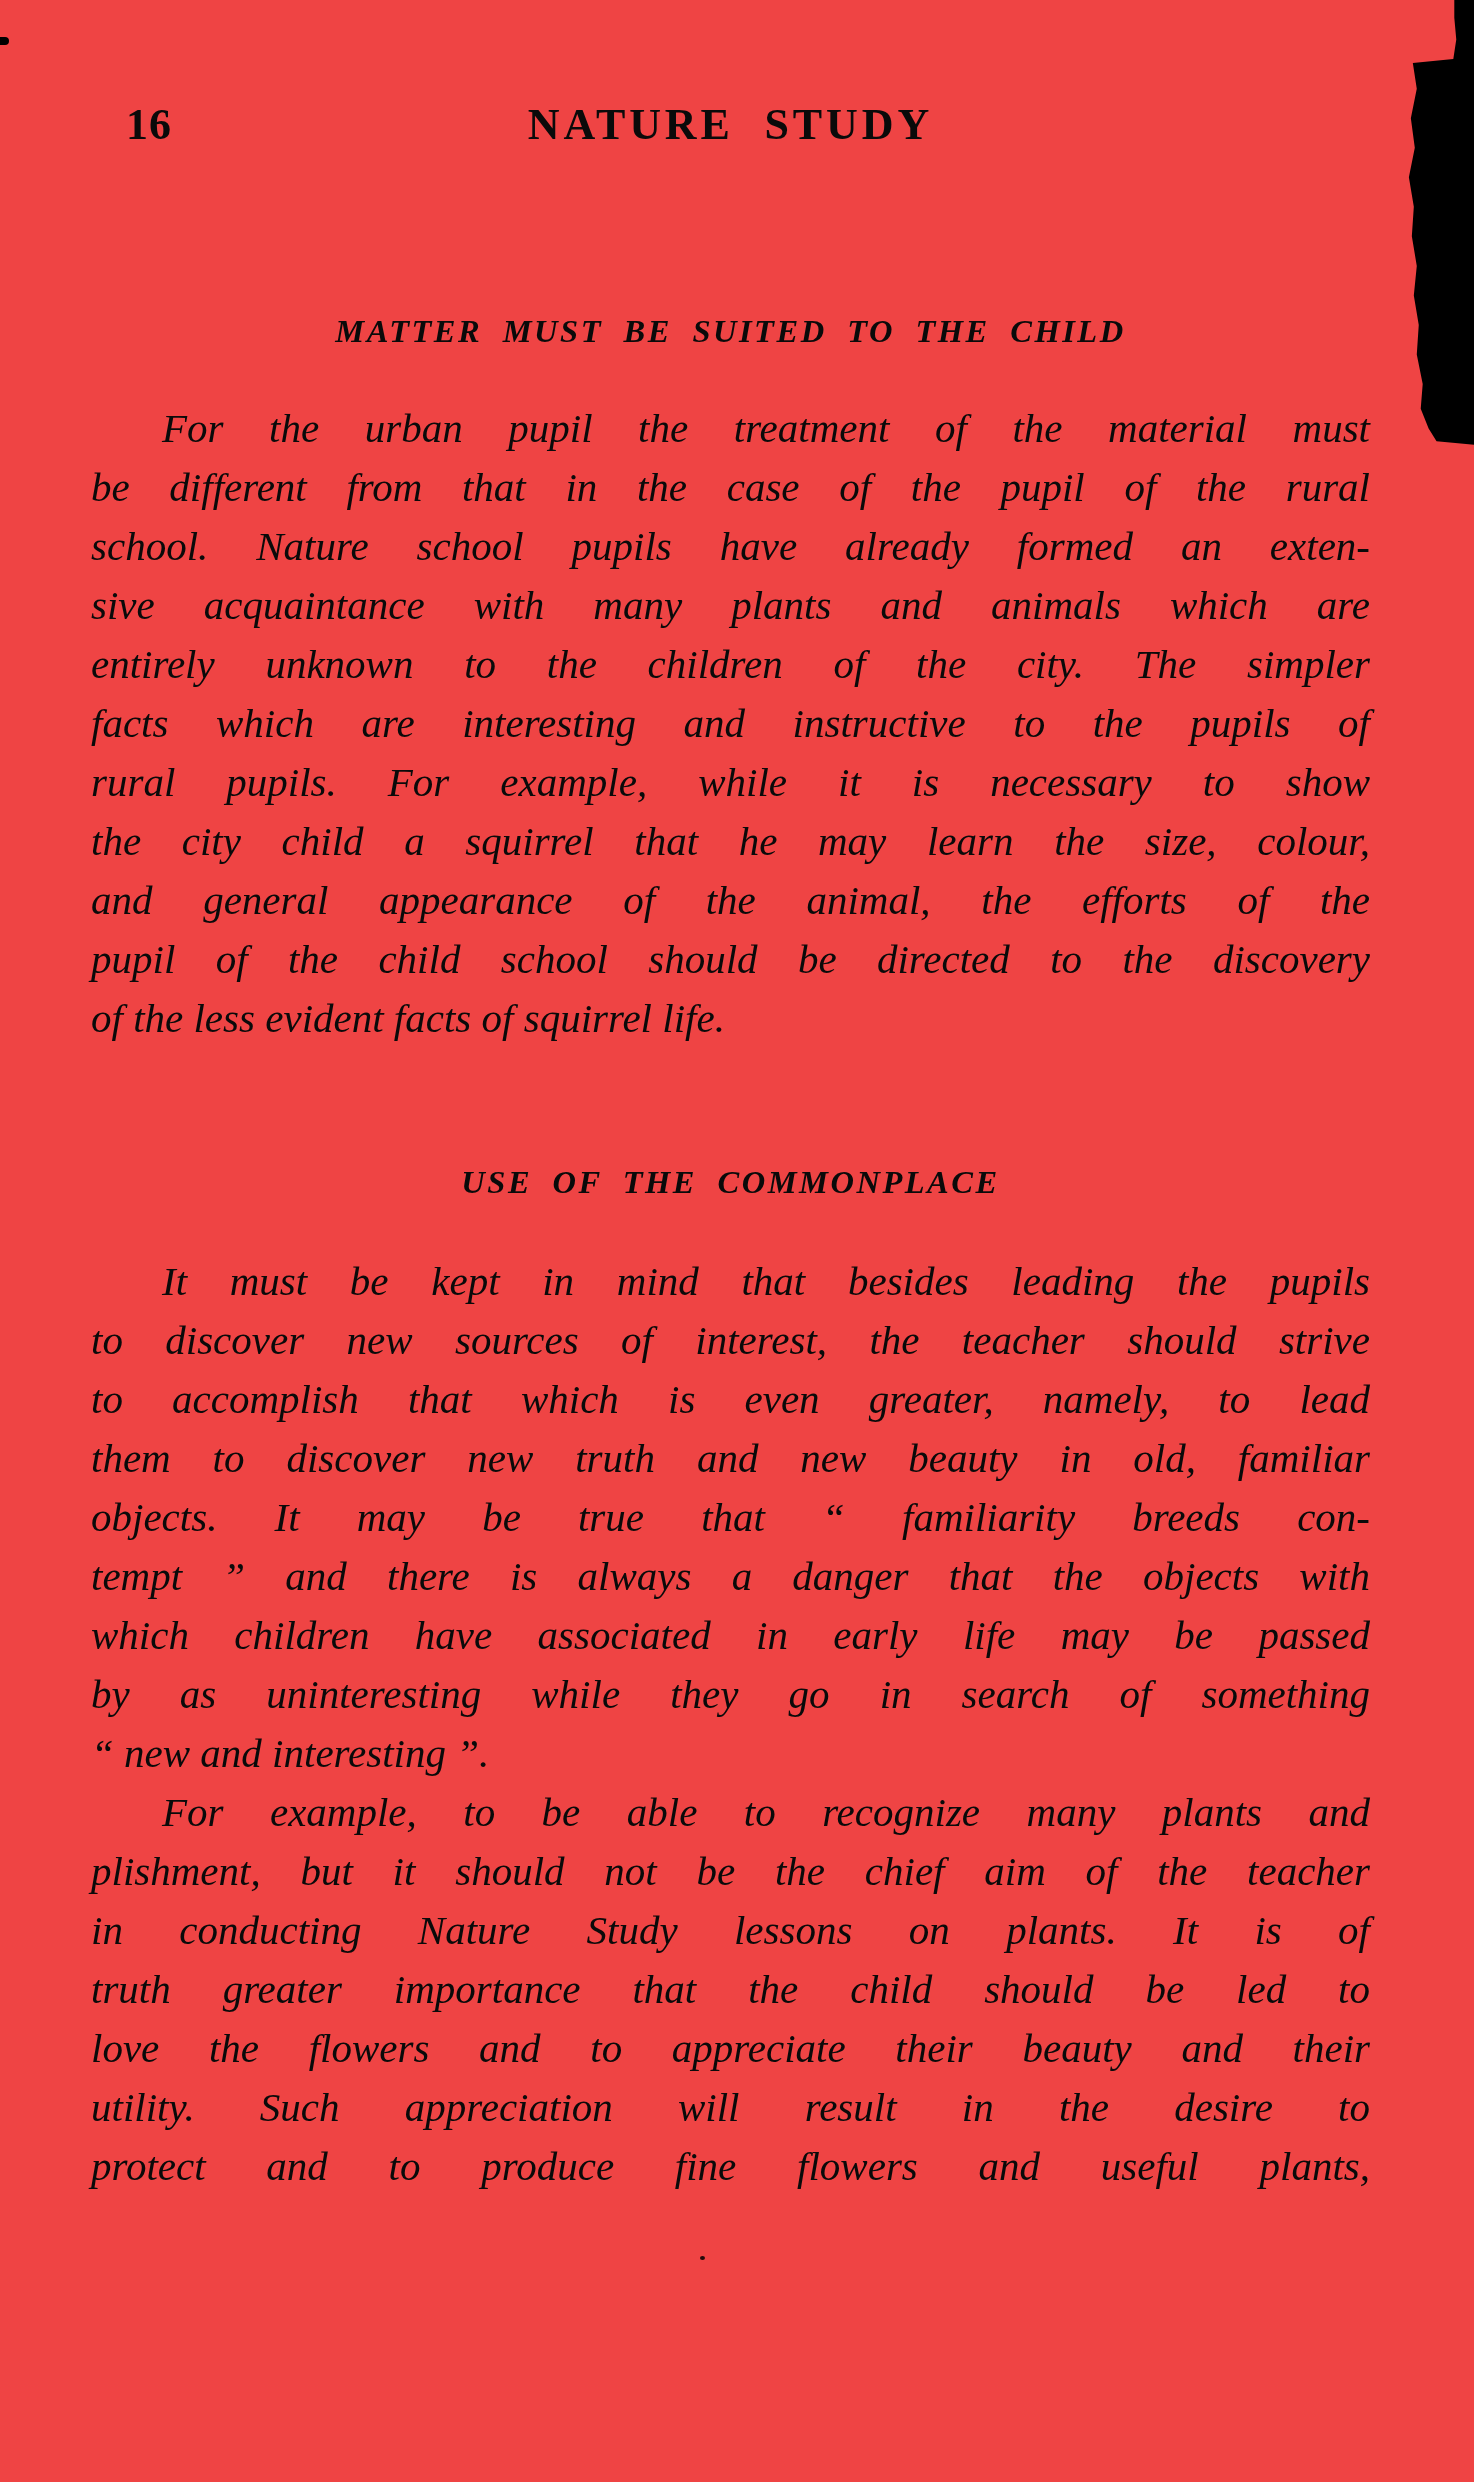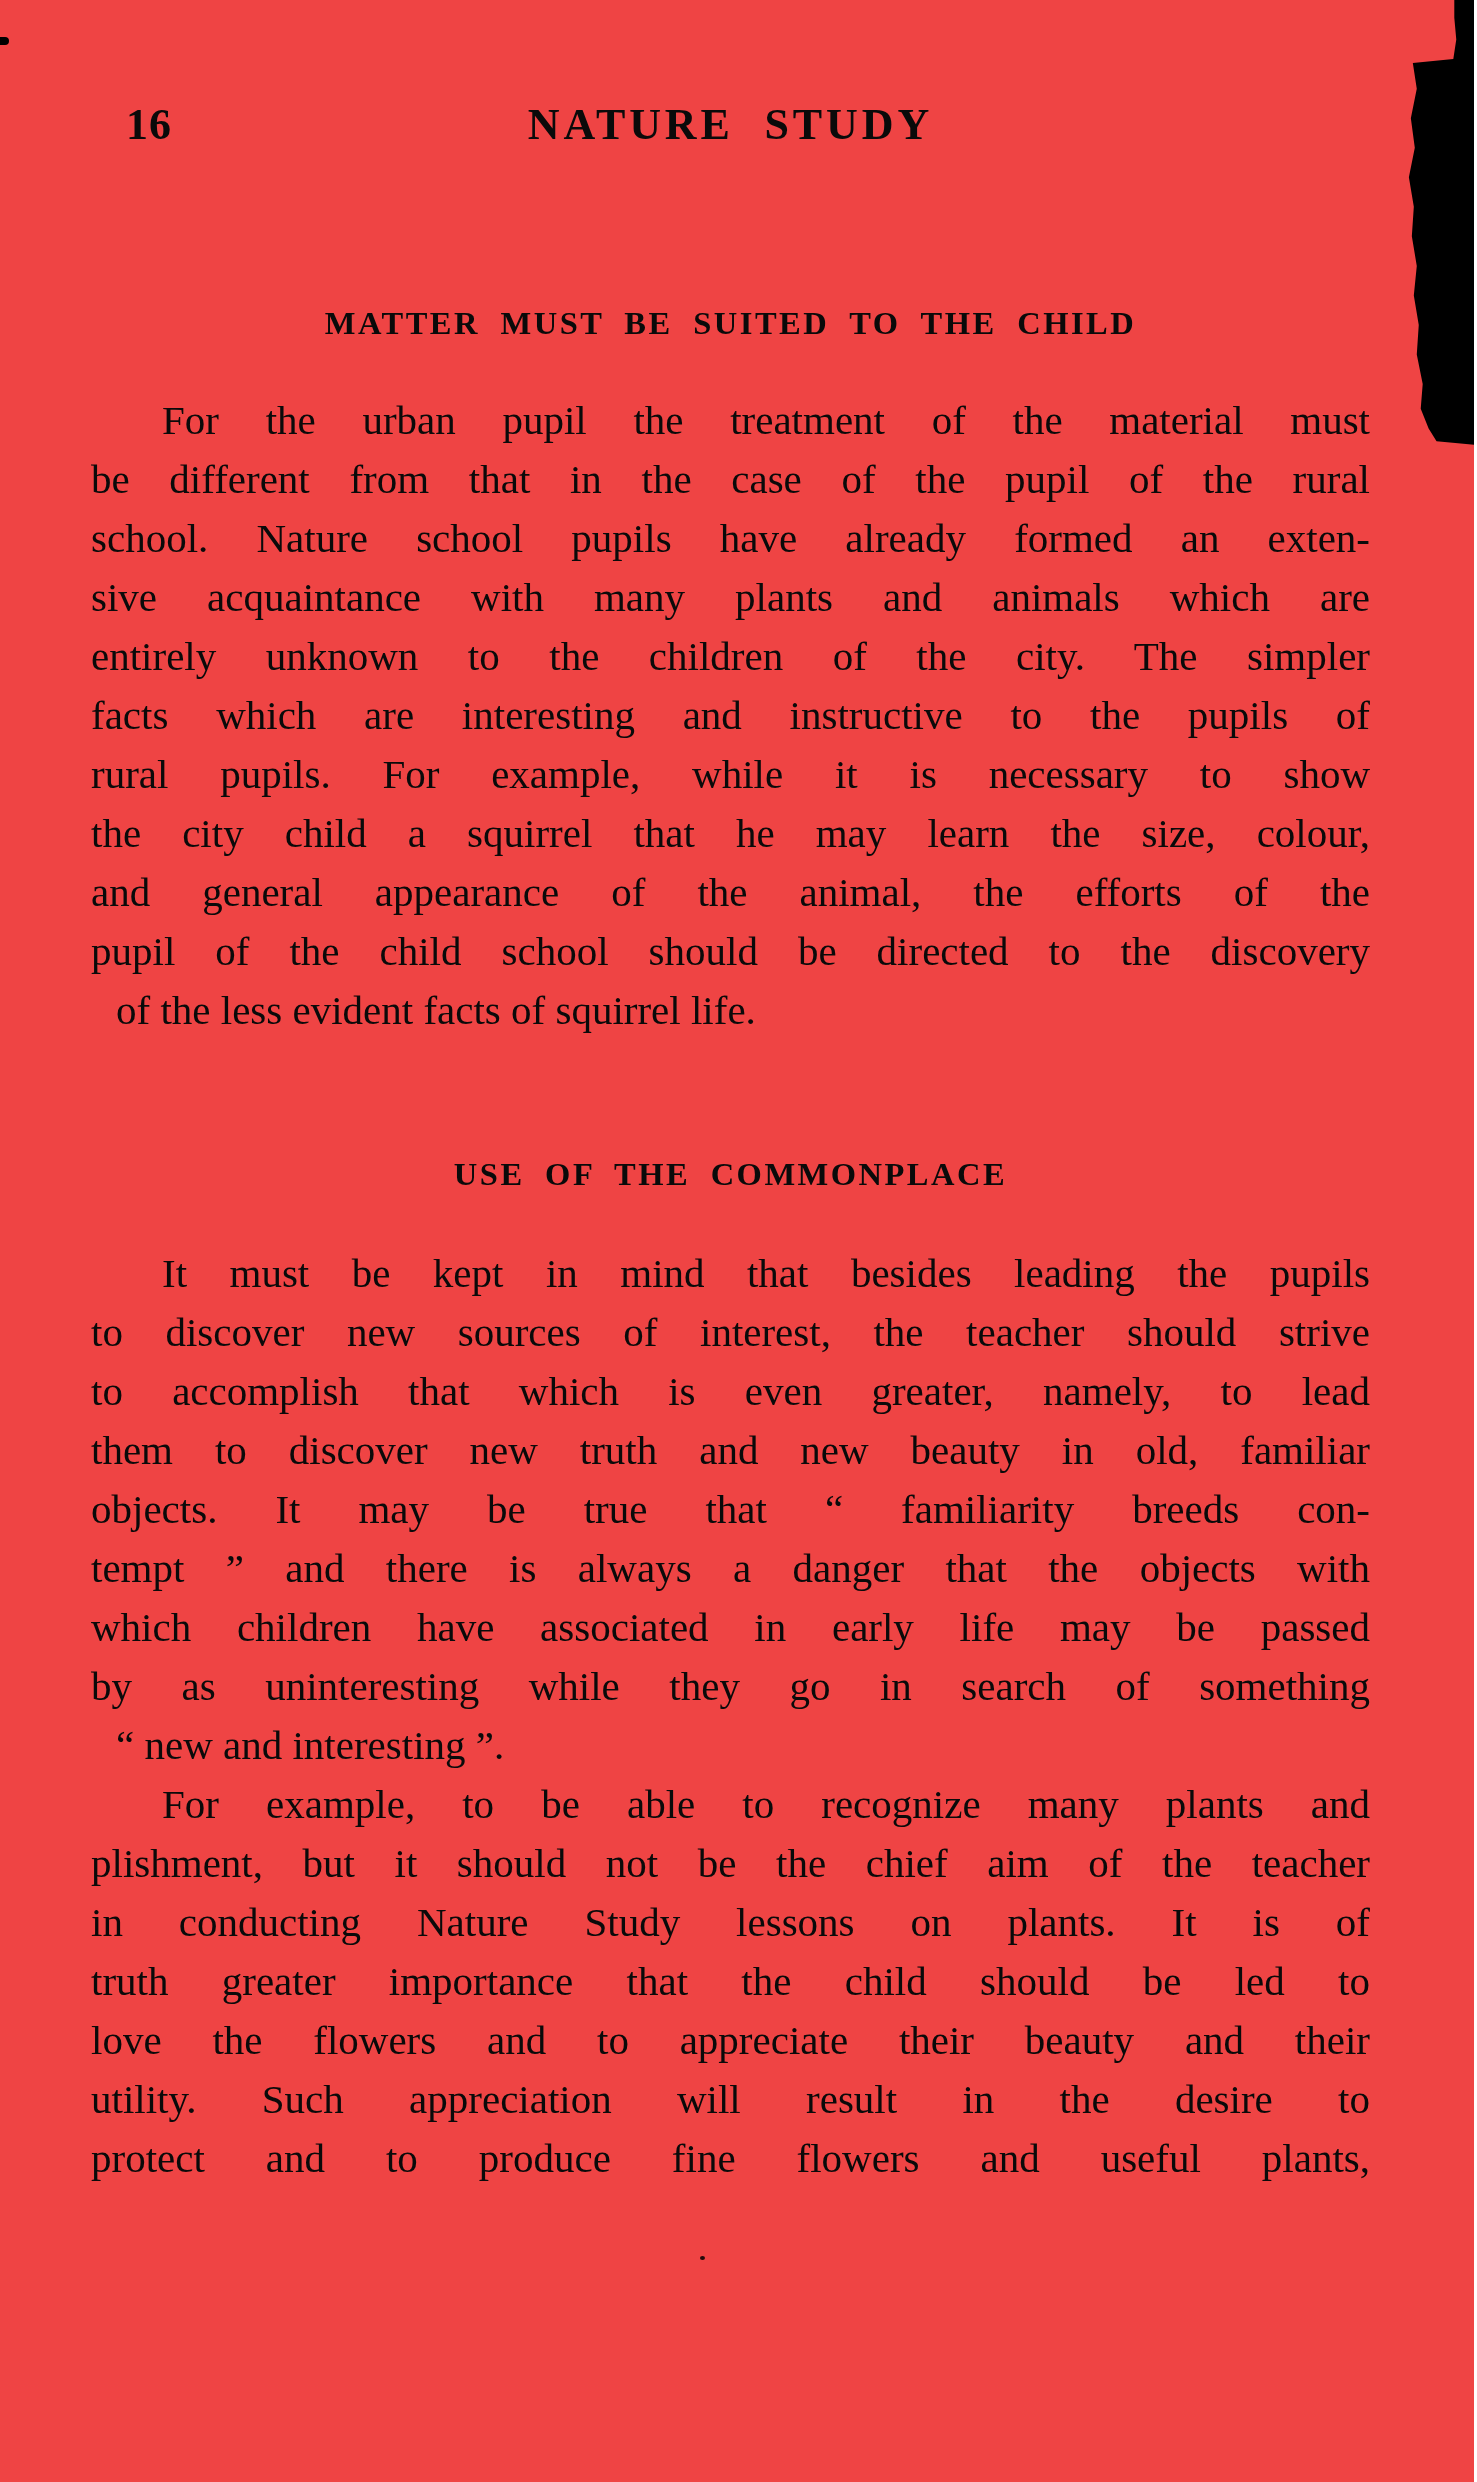--- a/index.html
+++ b/index.html
@@ -31,21 +31,21 @@
   .running-title {
     position: absolute; left: 0; right: 0; top: 0;
     text-align: center;
     font-size: 44px; font-weight: bold;
     letter-spacing: 3.9px; word-spacing: 15.8px;
   }
 
   
   .text-column {
     position: absolute;
-    top: 305px; left: 91px; width: 1279px;
+    top: 313px; left: 91px; width: 1279px; font-style: italic;
   }
   .section-heading {
     text-align: center;
     font-size: 32.5px; font-weight: bold;
     letter-spacing: 2.5px; word-spacing: 9.9px;
     white-space: nowrap;
   }
   .section-heading.first { margin: 0 0 49px 0; }
   .section-heading.later { margin: 116px 0 51px 0; }
 
@@ -53,21 +53,21 @@
   .line {
     font-size: 41px;
     line-height: 59px;
     height: 59px;
     text-align: justify;
     text-align-last: justify;
     white-space: normal;
     overflow: visible;
   }
   .line.first-line { padding-left: 71px; }
-  .line.no-stretch { text-align-last: left; margin-left: 25px; }
+  .line.no-stretch { text-align-last: left; }
 
   
   .edge-blob {
     position: absolute; top: 0; left: 1399px;
     width: 79px; height: 453px;
   }
   .corner-speck {
     position: absolute; left: 0; top: 37px;
     width: 8.9px; height: 7.9px;
     background: #000; border-radius: 0 3.9px 3.9px 0;

